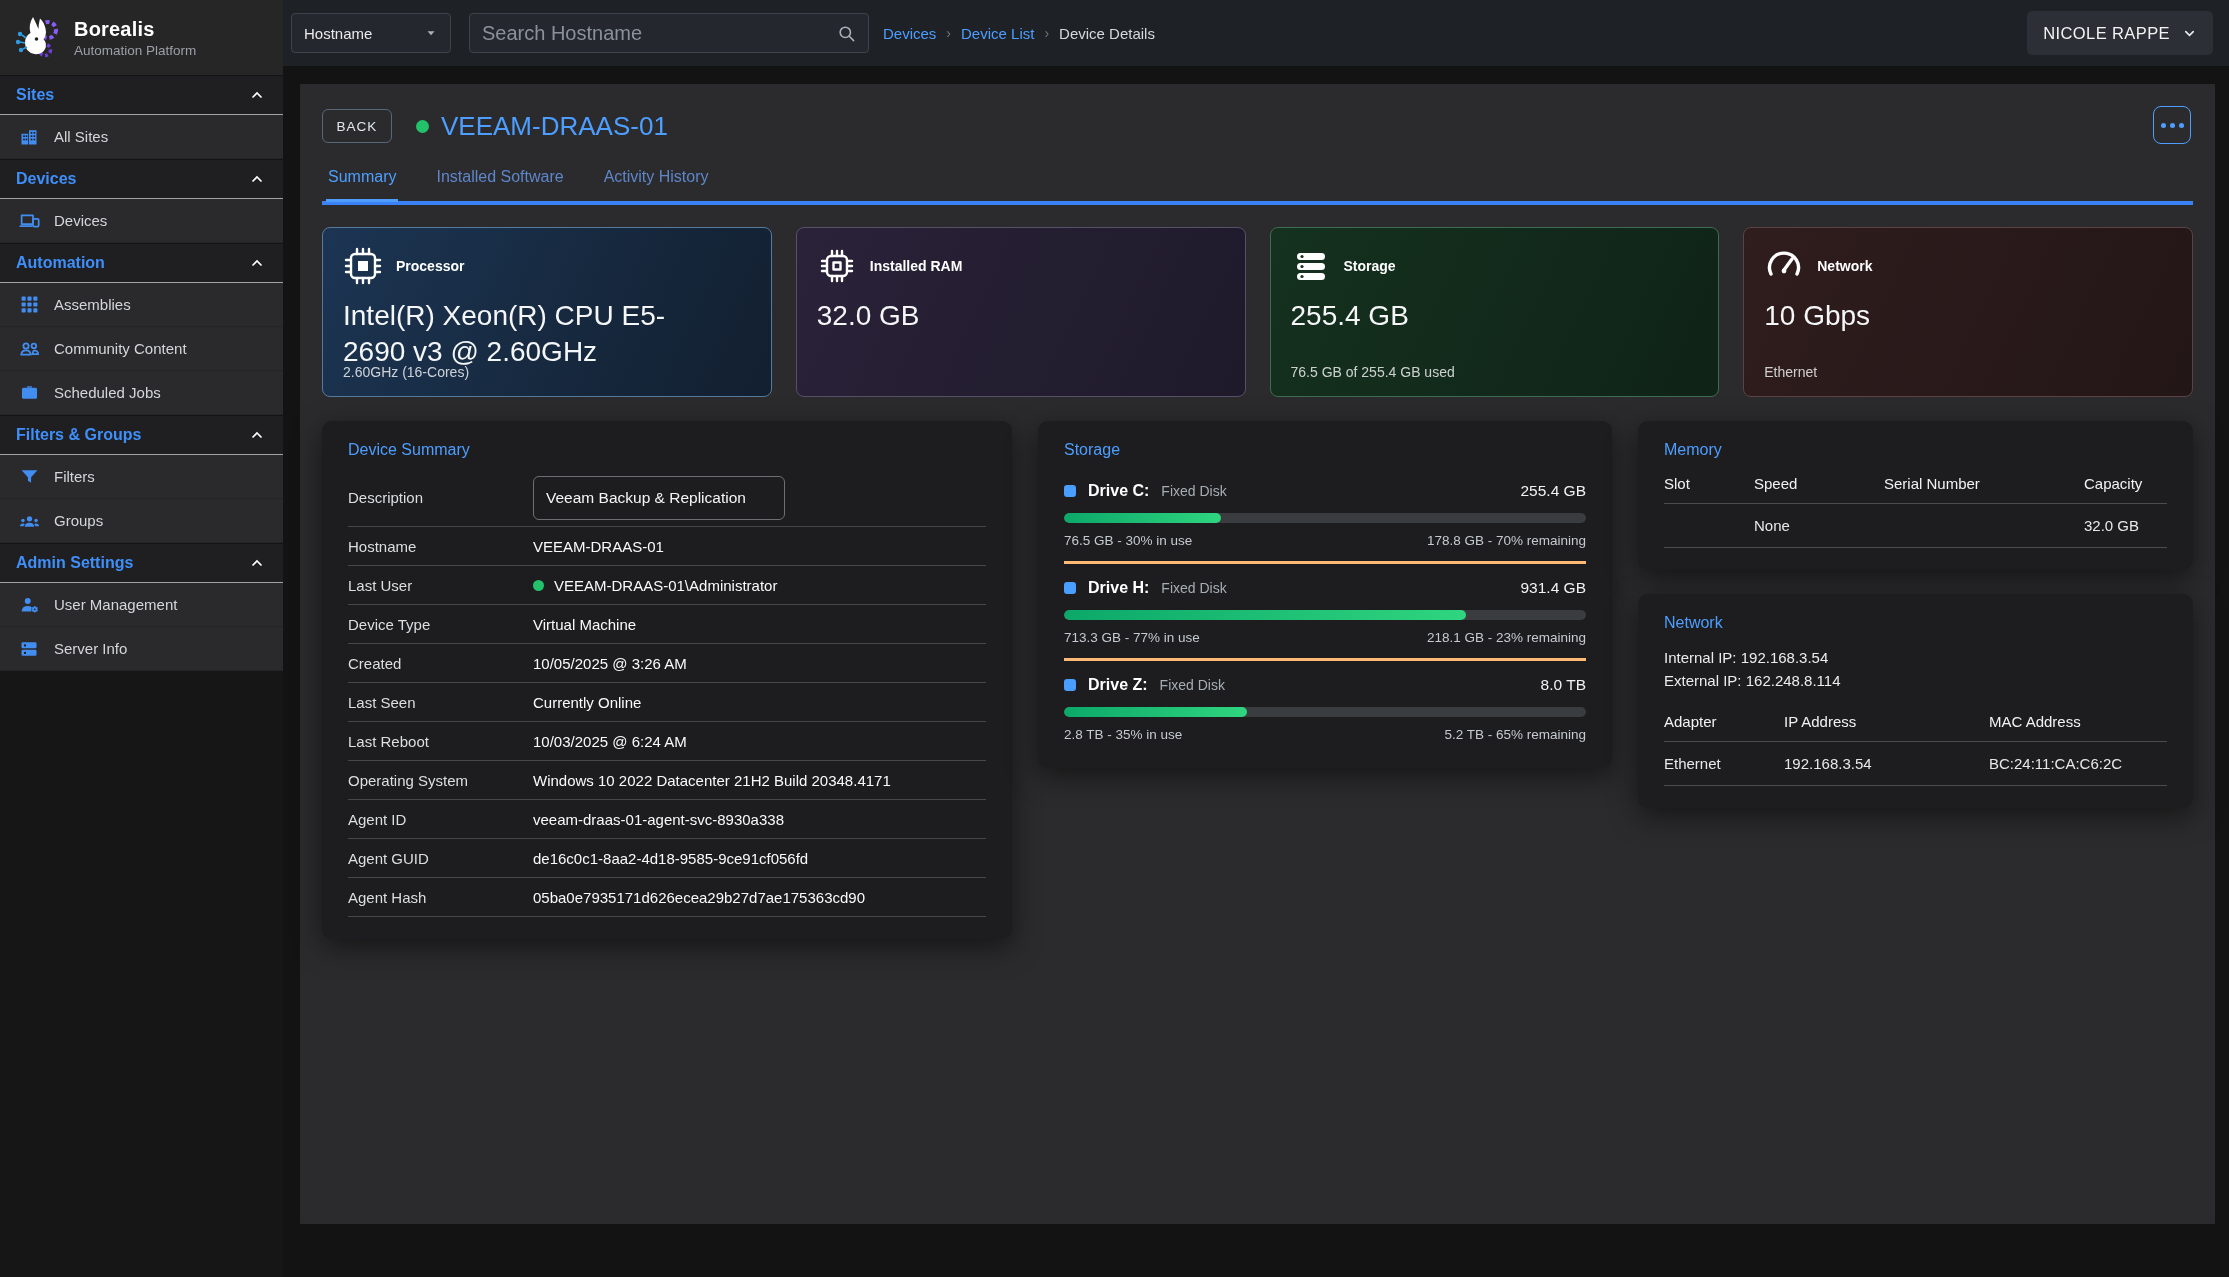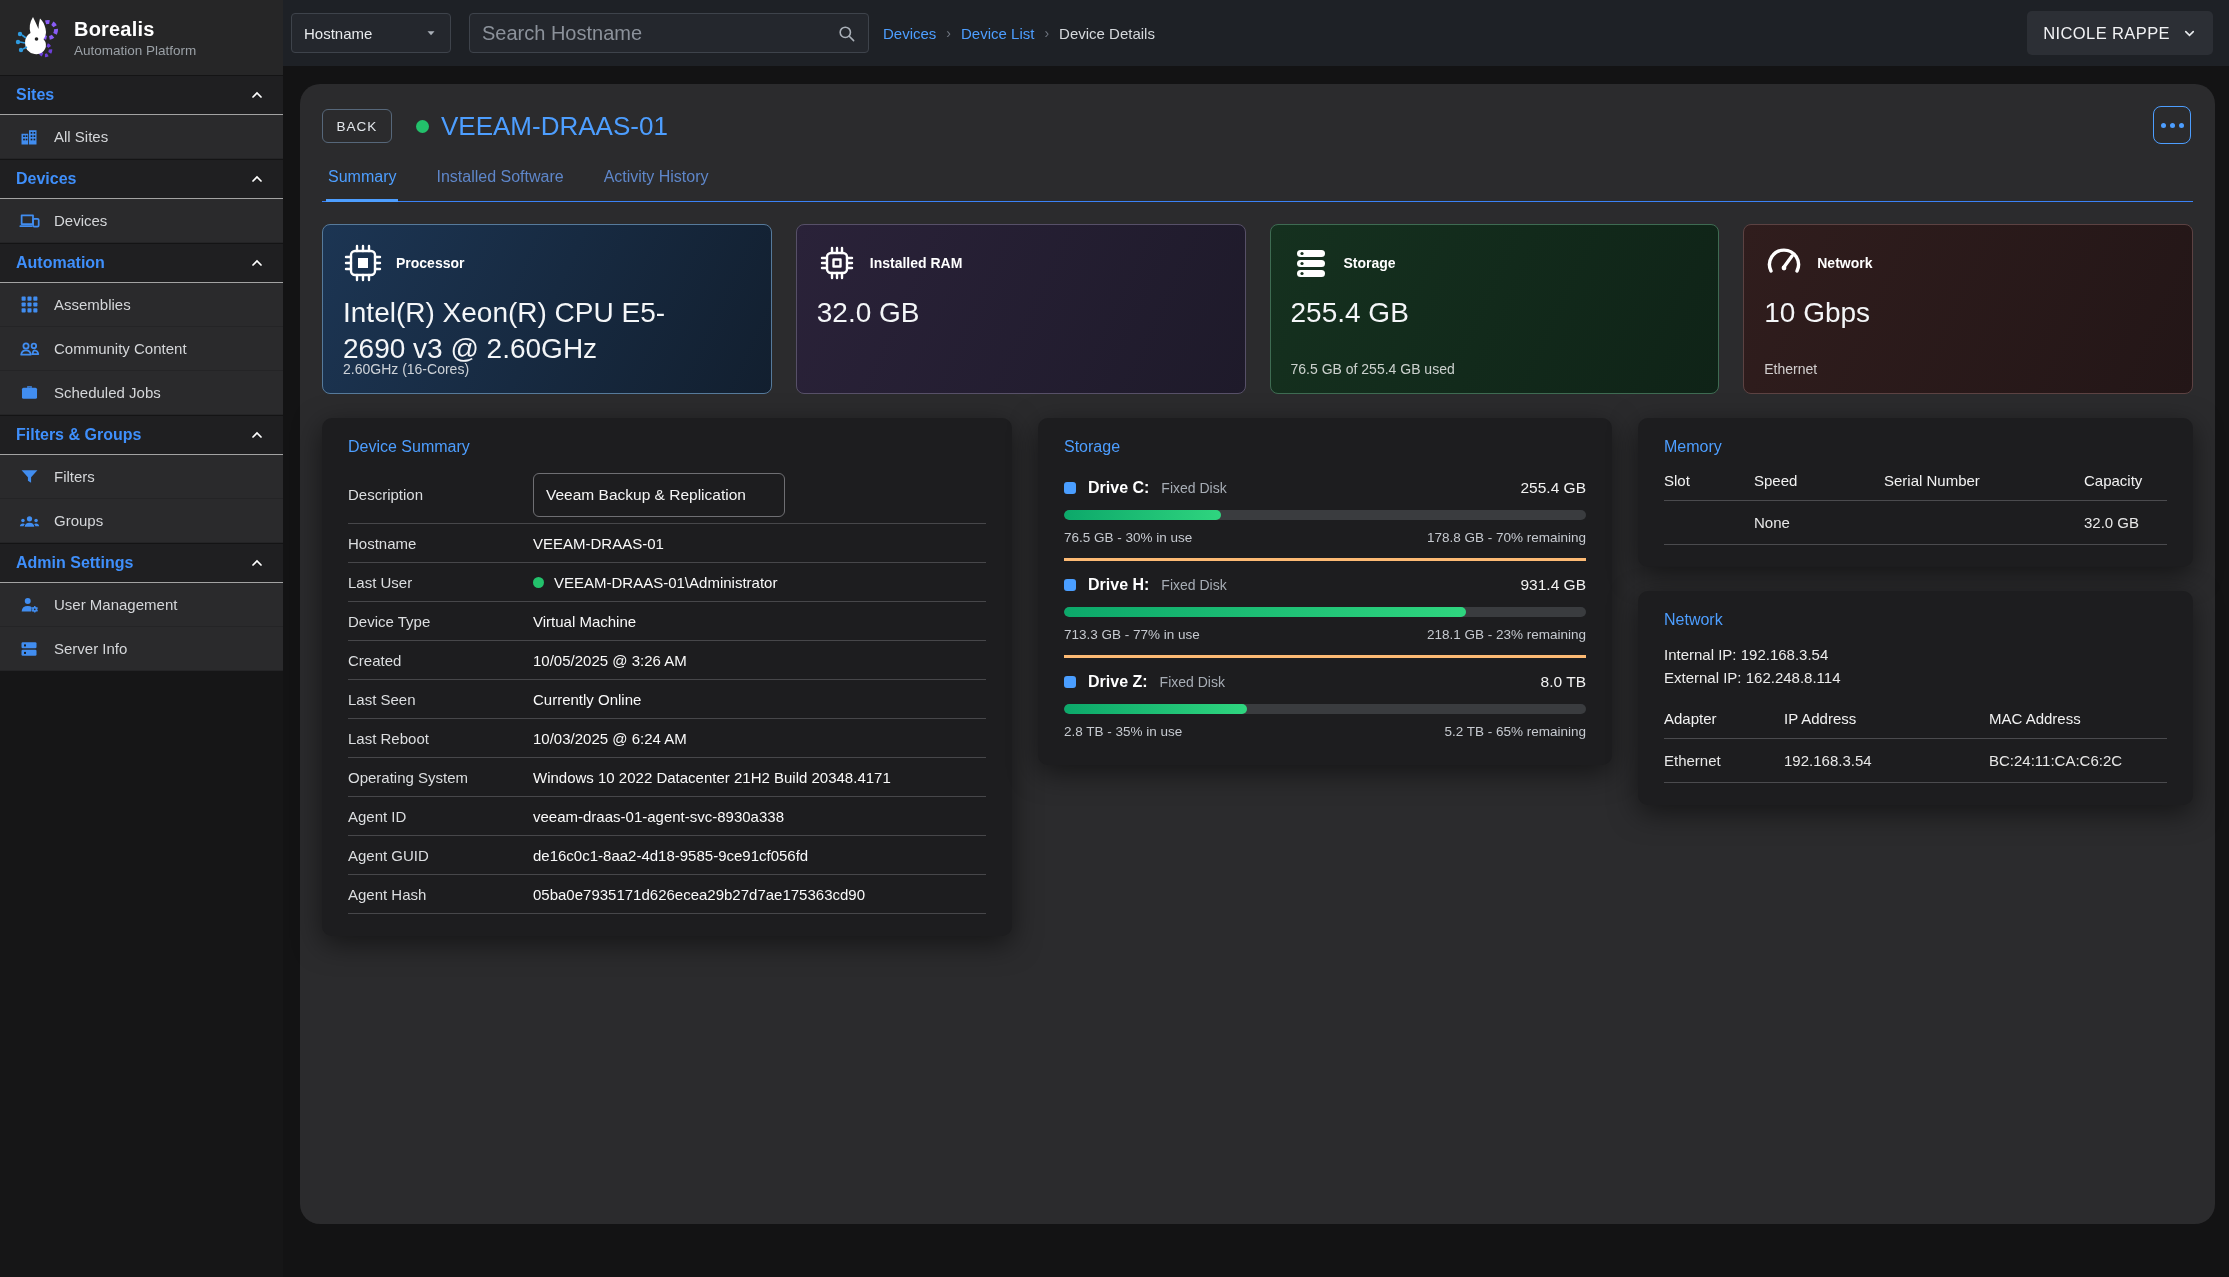--- a/index.html
+++ b/index.html
@@ -28,29 +28,29 @@
   .searchbox input { flex:1; background:transparent; border:none; outline:none; color:#d7dade; font-size:20px; }
   .searchbox input::placeholder { color:#8b919a; }
   .breadcrumbs { position:absolute; left:600px; top:0; height:66px; display:flex; align-items:center; gap:10px; font-size:15px; }
   .breadcrumbs .link { color:#4d9eff; cursor:pointer; }
   .breadcrumbs .sep { color:#707680; font-size:14px; }
   .breadcrumbs .current { color:#d5d8dc; }
   .user-btn { position:absolute; right:16px; top:11px; height:44px; min-width:170px; background:#2c2f35; border-radius:5px; display:flex; align-items:center; justify-content:center; gap:12px; padding:0 16px; cursor:pointer; }
   .user-btn .lbl { color:#f2f3f5; font-size:16.5px; letter-spacing:.4px; }
 
   
-  .container { position:absolute; left:300px; top:84px; width:1915px; height:1140px; background:#2b2b2d; border-radius:20px; padding:22px; }
+  .container { position:absolute; left:300px; top:84px; width:1915px; height:1140px; background:#2b2b2d; border-radius:1px; padding:22px; }
   .page-header { display:flex; align-items:center; position:relative; height:40px; }
   .back-btn { width:70px; height:34px; border:1px solid #56677a; border-radius:6px; background:transparent; color:#e3e7eb; font-size:13.5px; letter-spacing:1px; font-family:"Liberation Sans",sans-serif; cursor:pointer; }
   .status-dot { width:13px; height:13px; border-radius:50%; background:#23c16b; margin-left:24px; }
   .page-title { margin-left:12px; color:#4d9eff; font-size:26px; }
   .kebab-btn { position:absolute; right:2px; top:0; width:38px; height:38px; border:1px solid #4d9eff; border-radius:8px; background:transparent; display:flex; align-items:center; justify-content:center; gap:4px; cursor:pointer; }
   .kebab-btn i { width:5px; height:5px; border-radius:50%; background:#4d9eff; }
 
-  .tabs { display:flex; gap:36px; margin-top:16px; border-bottom:1px solid #3b82f6; padding:0 4px; }
+  .tabs { display:flex; gap:36px; margin-top:16px; border-bottom:4px solid #3b82f6; padding:0 4px; }
   .tab { font-size:16px; color:#5e86c9; padding:6px 2px 13px 2px; cursor:pointer; }
   .tab.active { color:#4d9eff; border-bottom:3px solid #4d9eff; margin-bottom:-1px; }
 
   
   .stat-grid { display:grid; grid-template-columns:repeat(4,1fr); gap:24px; margin-top:22px; }
   .stat-card { position:relative; height:170px; border-radius:8px; padding:18px 20px; border:1px solid transparent; }
   .stat-card.processor { background:linear-gradient(115deg,#1c3553,#121f2f); border-color:#567a9b; }
   .stat-card.ram { background:linear-gradient(115deg,#2a2239,#1e1a2a); border-color:#575068; }
   .stat-card.storage { background:linear-gradient(115deg,#15311f,#0f2317); border-color:#3e6b52; }
   .stat-card.network { background:linear-gradient(115deg,#301d1d,#231617); border-color:#5c4242; }

